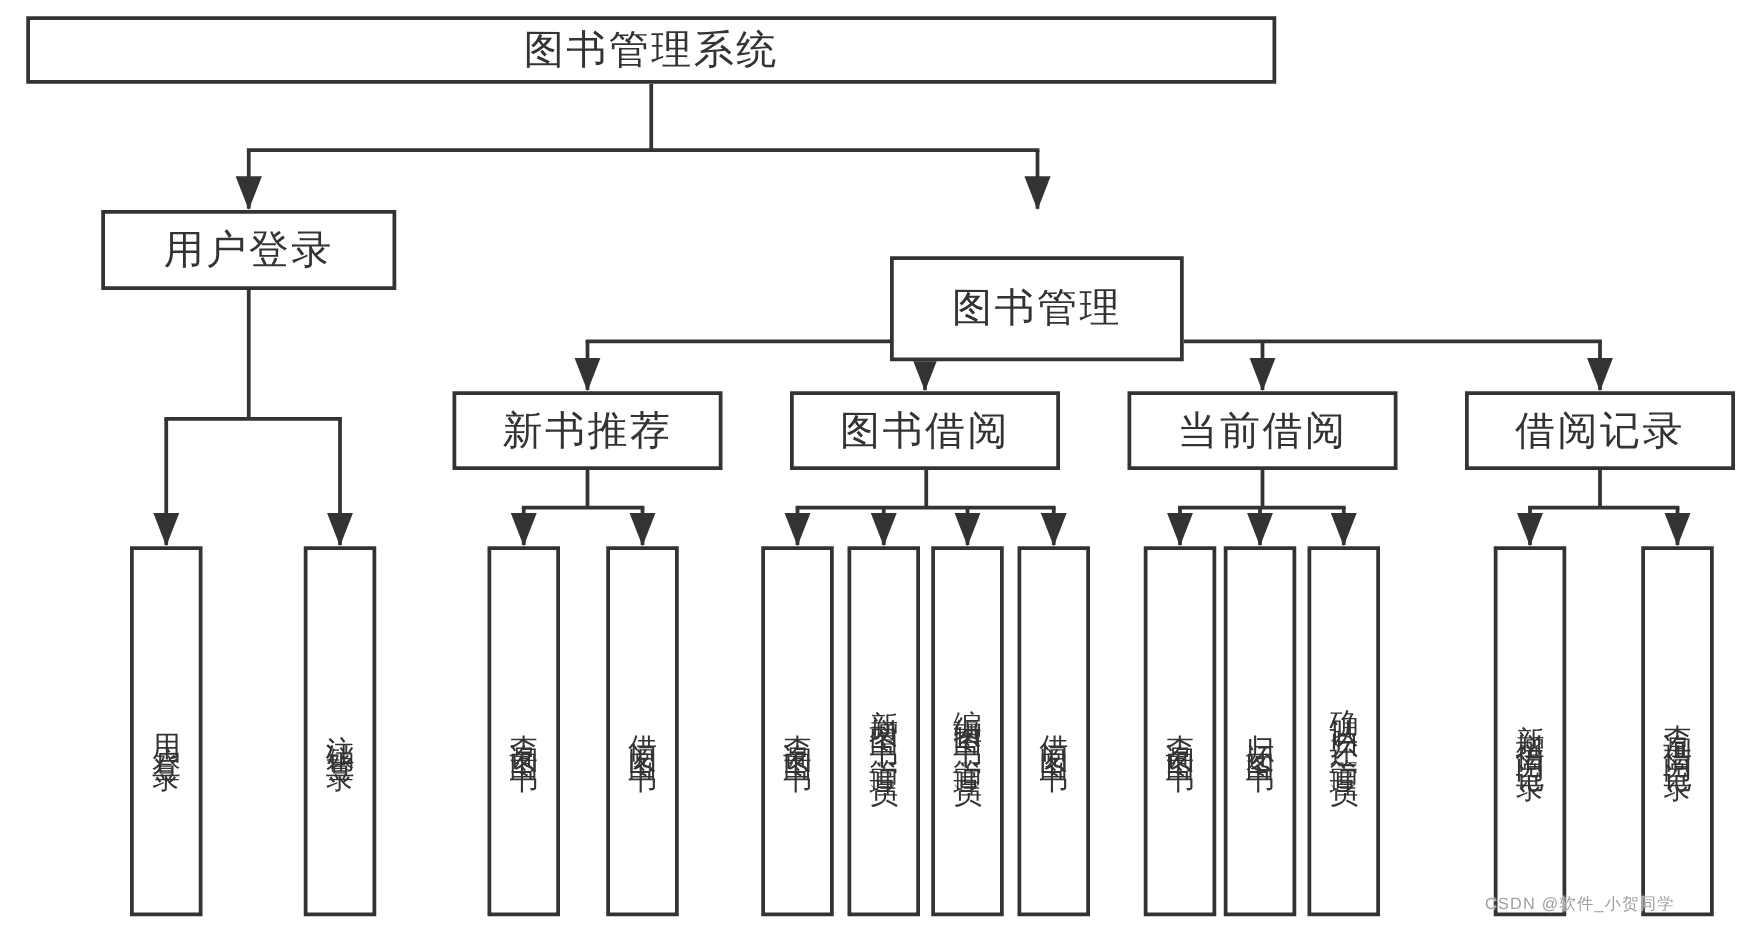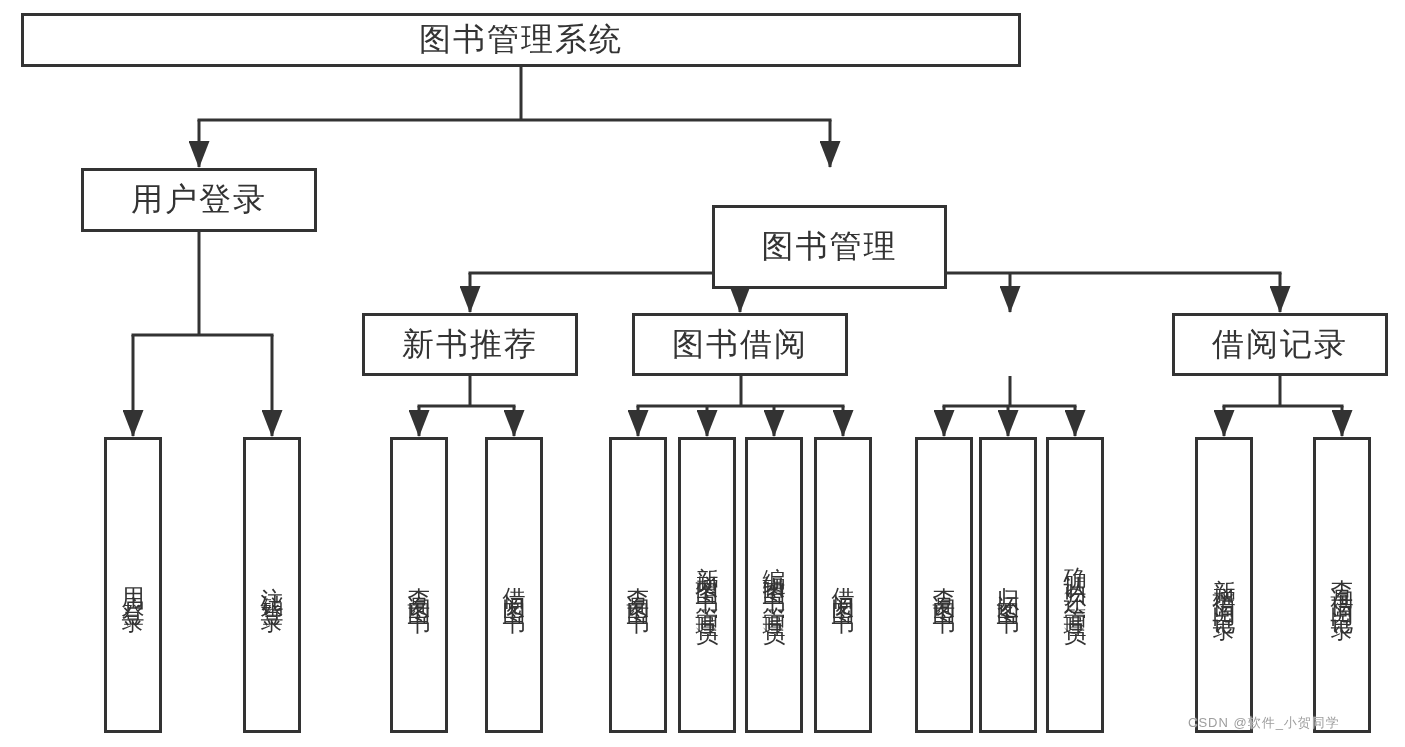--- a/index.html
+++ b/index.html
@@ -131,20 +131,23 @@
   <div class="node h lvl2b">
     <span>图书管理</span>
   </div>
 
   <div class="node h lvl3" style="left:632px">
     <span>图书借阅</span>
   </div>
   <div class="node h lvl3" style="left:362px">
     <span>新书推荐</span>
   </div>
+  <div class="node h lvl3" style="left:902px">
+    <span>当前借阅</span>
+  </div>
   <div class="node h lvl3" style="left:1172px">
     <span>借阅记录</span>
   </div>
 
   <div class="node leaf" style="left:104px">
     <span class="v-text">用户登录</span>
   </div>
   <div class="node leaf" style="left:243px">
     <span class="v-text">注销登录</span>
   </div>

